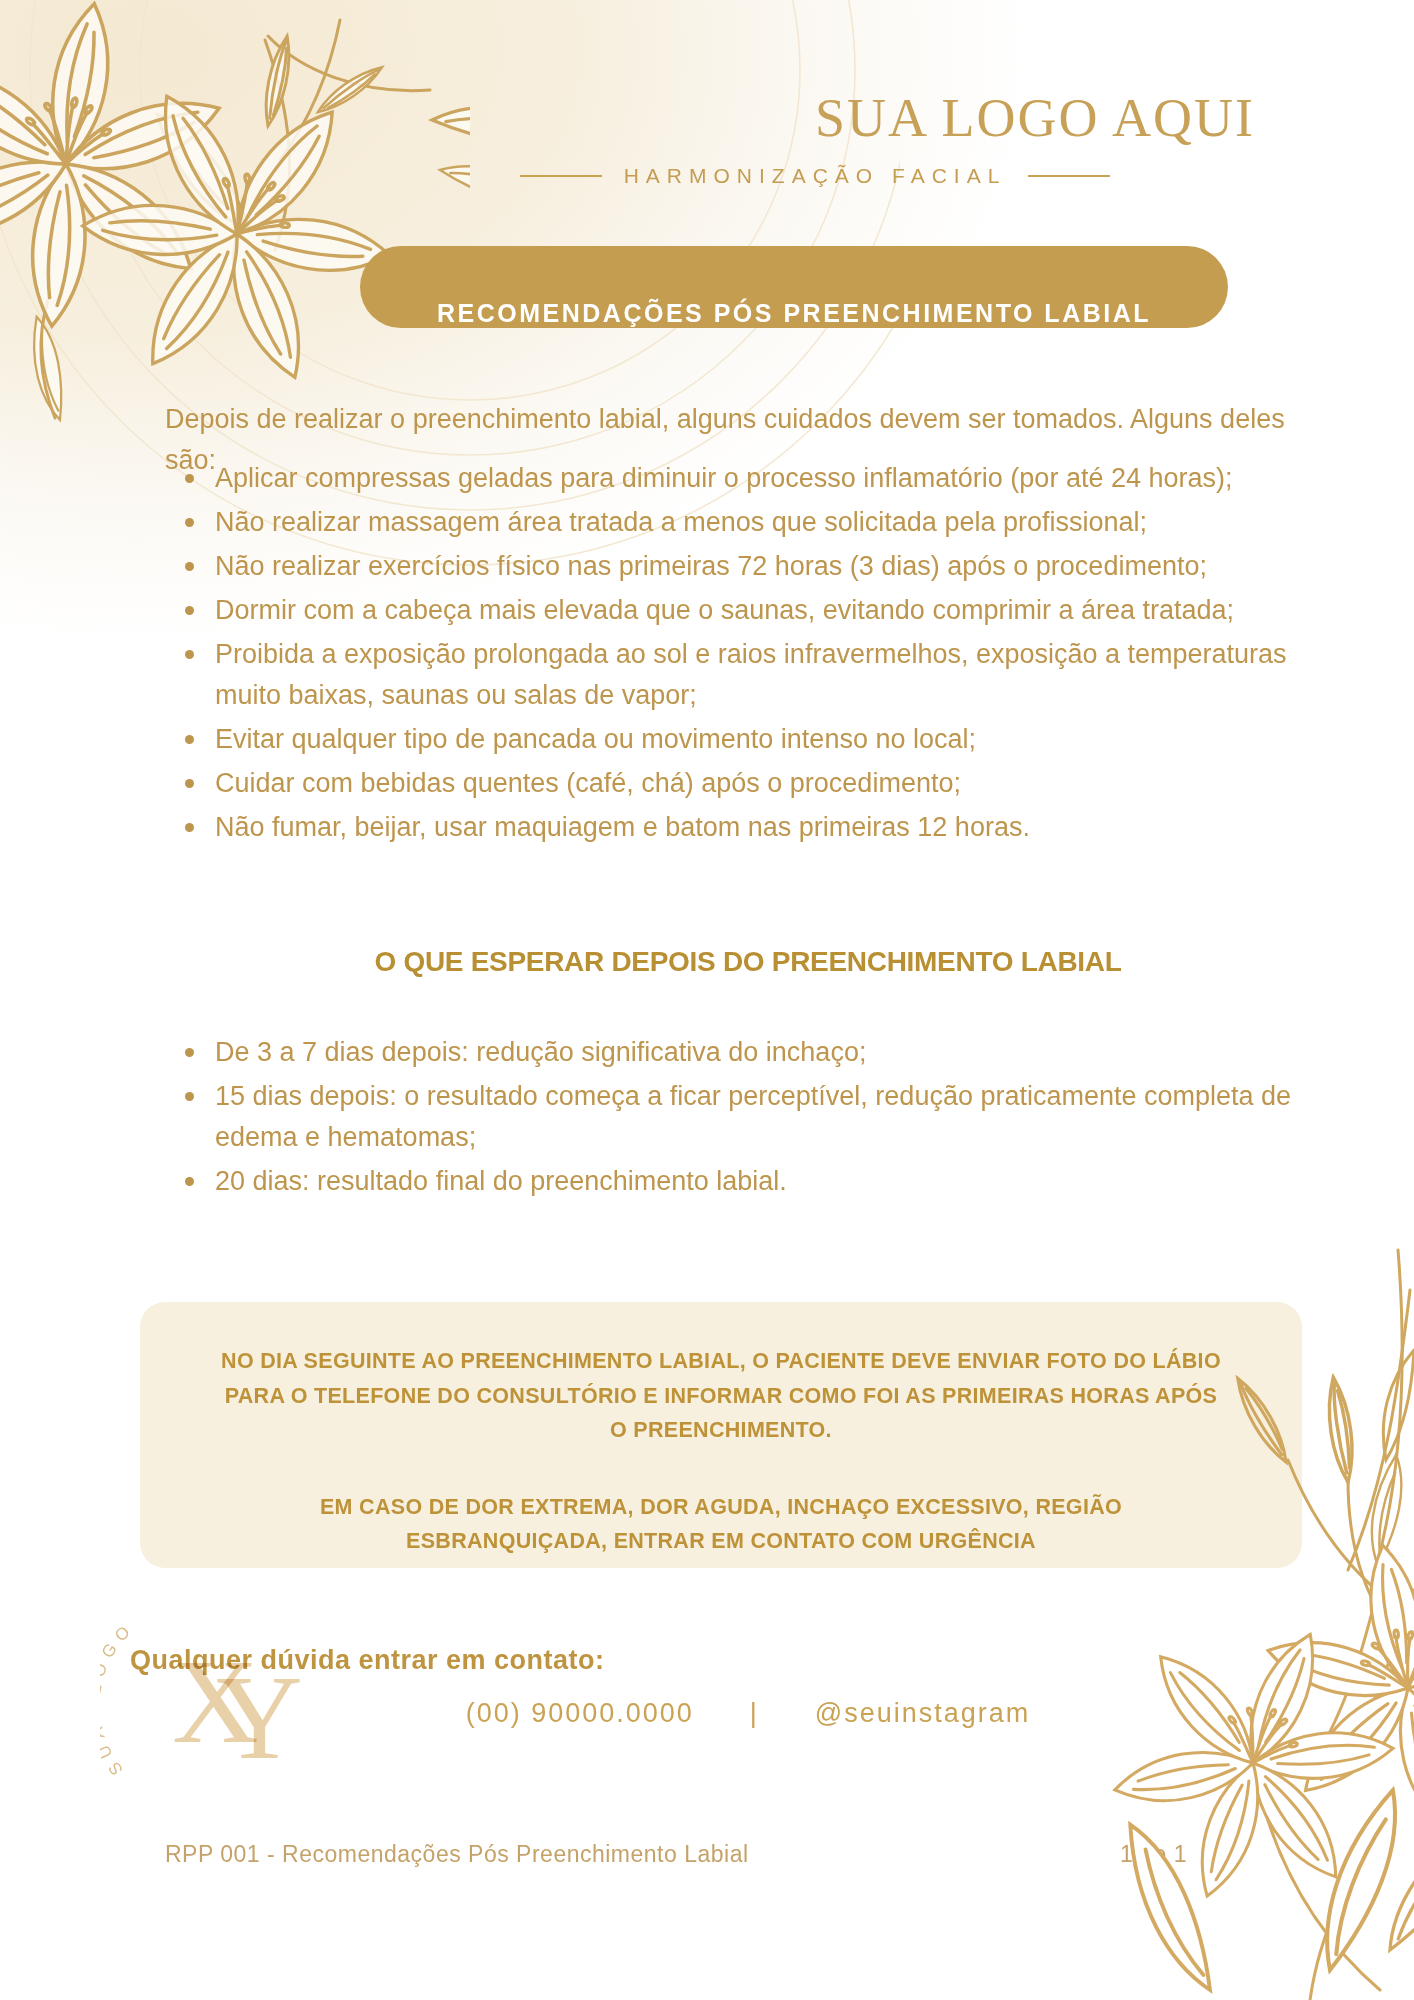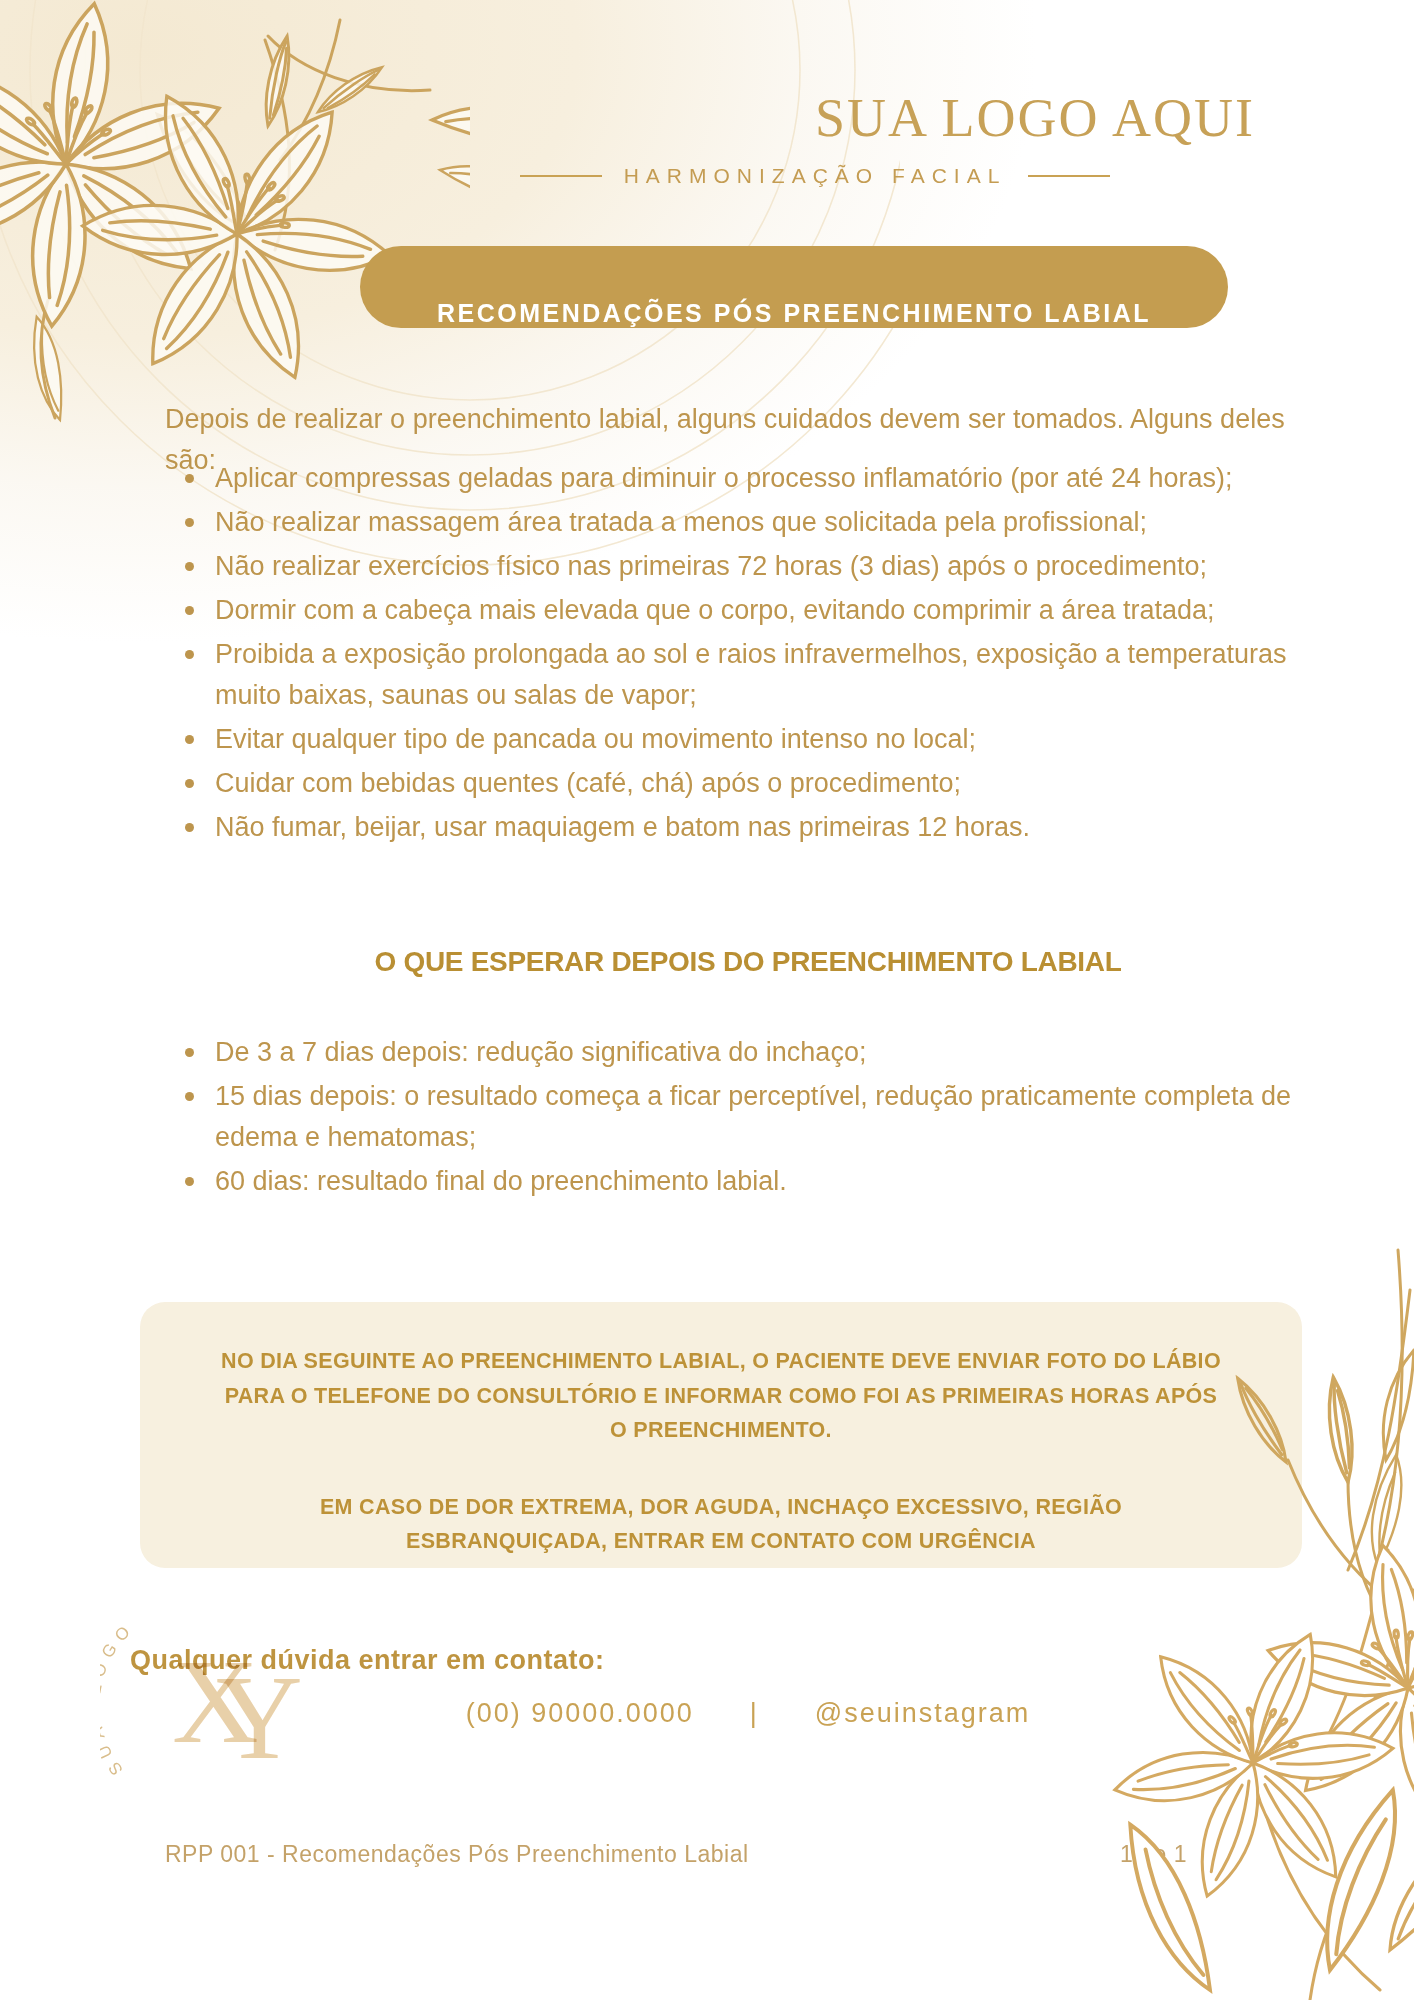--- a/index.html
+++ b/index.html
@@ -172,33 +172,33 @@
   <div class="banner">
     <span class="banner-text">RECOMENDAÇÕES PÓS PREENCHIMENTO LABIAL</span>
   </div>
 
   <p class="intro gold">Depois de realizar o preenchimento labial, alguns cuidados devem ser tomados. Alguns deles são:</p>
 
   <ul class="blist list-care">
     <li>Aplicar compressas geladas para diminuir o processo inflamatório (por até 24 horas);</li>
     <li>Não realizar massagem área tratada  a menos que solicitada pela profissional;</li>
     <li>Não realizar exercícios físico nas primeiras 72 horas (3 dias) após o procedimento;</li>
-    <li>Dormir com a cabeça mais elevada que o corpo, evitando comprimir a área tratada;</li>
+    <li>Dormir com a cabeça mais elevada que o saunas, evitando comprimir a área tratada;</li>
     <li>Proibida a exposição prolongada ao sol e raios infravermelhos, exposição a temperaturas muito baixas, saunas ou salas de vapor;</li>
     <li>Evitar qualquer tipo de pancada ou movimento intenso no local;</li>
     <li>Cuidar com bebidas quentes (café, chá) após o procedimento;</li>
     <li>Não fumar, beijar, usar maquiagem e batom nas primeiras 12 horas.</li>
   </ul>
 
   <div class="expect-heading">O QUE ESPERAR DEPOIS DO PREENCHIMENTO LABIAL</div>
 
   <ul class="blist list-expect">
     <li>De 3 a 7 dias depois: redução significativa do inchaço;</li>
     <li>15 dias depois: o resultado começa a ficar perceptível, redução praticamente completa de edema e hematomas;</li>
-    <li>60 dias: resultado final do preenchimento labial.</li>
+    <li>20 dias: resultado final do preenchimento labial.</li>
   </ul>
 
   <div class="notice">
     <p>NO DIA SEGUINTE AO PREENCHIMENTO LABIAL, O PACIENTE DEVE ENVIAR FOTO DO LÁBIO PARA O TELEFONE DO CONSULTÓRIO E INFORMAR COMO FOI AS PRIMEIRAS HORAS APÓS O PREENCHIMENTO.</p>
     <p>EM CASO DE DOR EXTREMA, DOR AGUDA, INCHAÇO EXCESSIVO, REGIÃO ESBRANQUIÇADA, ENTRAR EM CONTATO COM URGÊNCIA</p>
   </div>
 
   <svg class="deco" style="left:1228px;top:1230px" width="186" height="400" viewBox="0 0 186 400" stroke="#CFA75F" stroke-width="3" fill="none" stroke-linecap="round">
     <path d="M170,20 C178,120 176,230 150,330"></path>
     <path d="M182,60 C170,160 158,250 120,340"></path>

